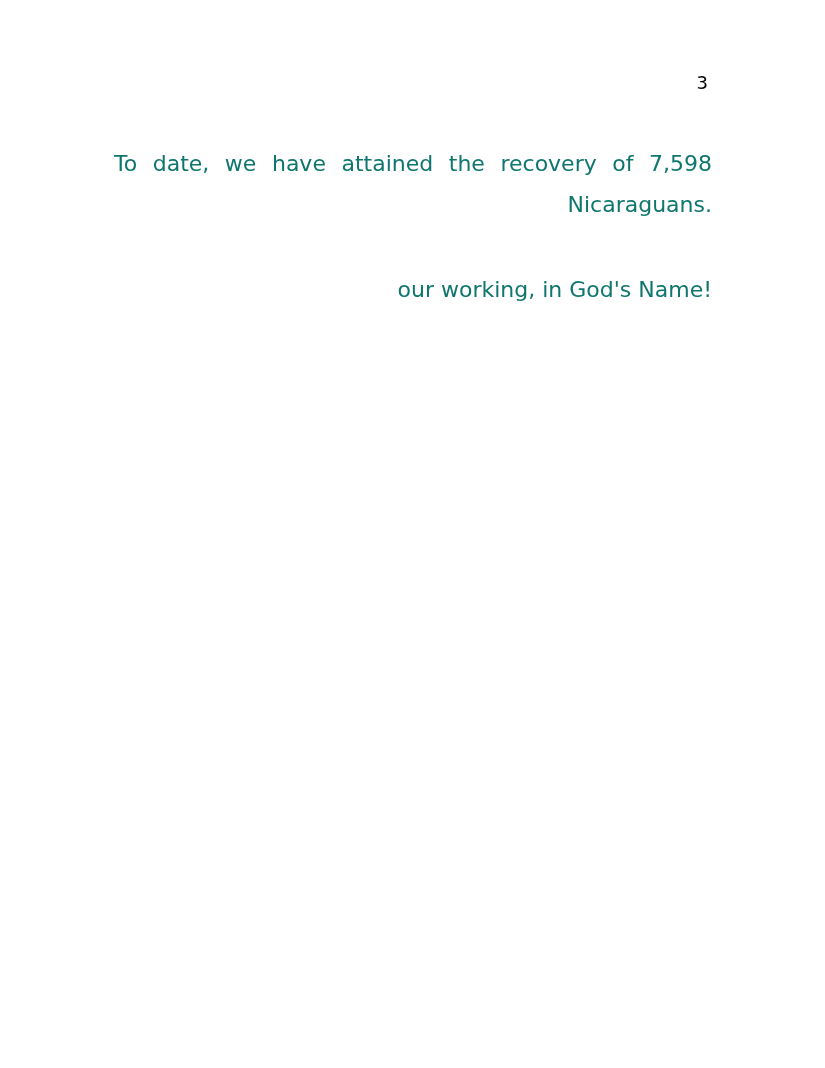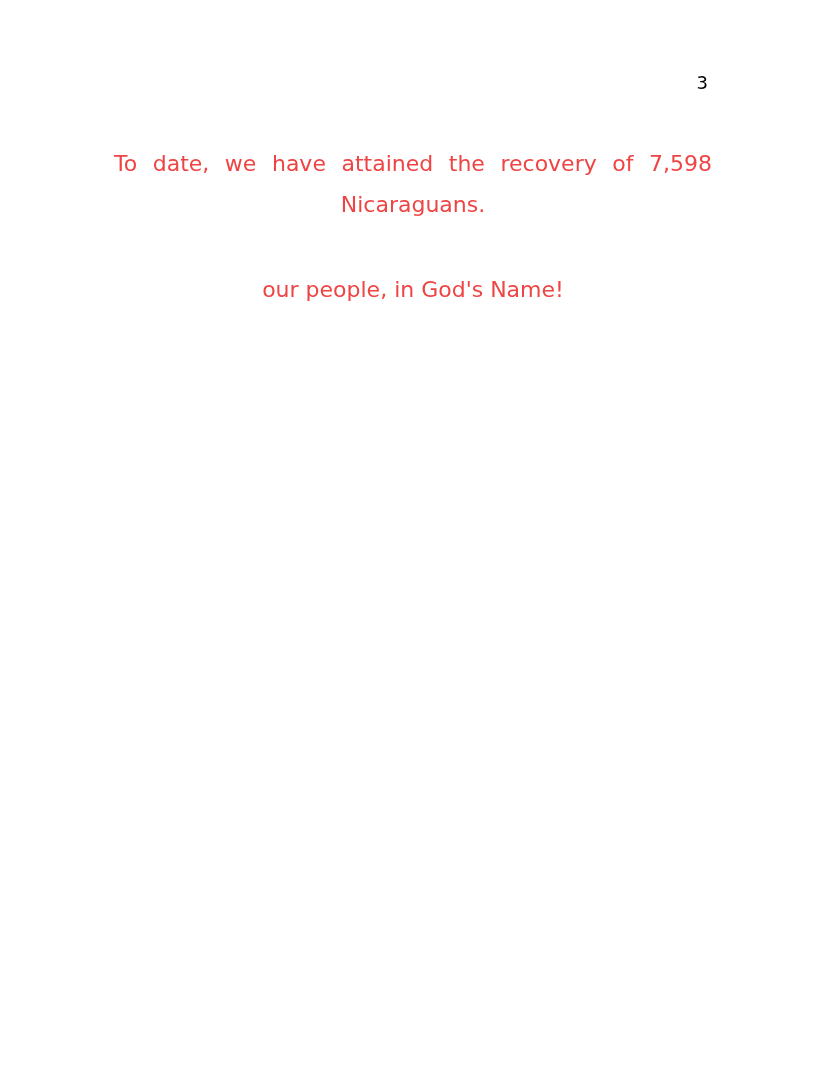--- a/index.html
+++ b/index.html
@@ -25,28 +25,28 @@
     text-align: right;
     color: #000000;
   }
   .content {
     position: absolute;
     left: 114px;
     top: 143px;
     width: 598px;
     font-size: 22px;
     line-height: 41px;
-    color: #ef4444;
+    color: #0f766e;
   }
   .para {
     margin: 0 0 44px 0;
     padding: 0;
   }
   .line {
-    text-align: center;
+    text-align: right;
   }
   .line.justify {
     text-align: justify;
     text-align-last: justify;
   }
 </style>
 </head>
 <body>
 
 <div class="page">
@@ -54,18 +54,18 @@
   <div class="page-number">3</div>
 
   <div class="content">
 
     <div class="para">
       <div class="line justify">To date, we have attained the recovery of 7,598</div>
       <div class="line">Nicaraguans.</div>
     </div>
 
     <div class="para">
-      <div class="line">our people, in God's Name!</div>
+      <div class="line">our working, in God's Name!</div>
     </div>
 
   </div>
 
 </div>
 
 </body></html>

